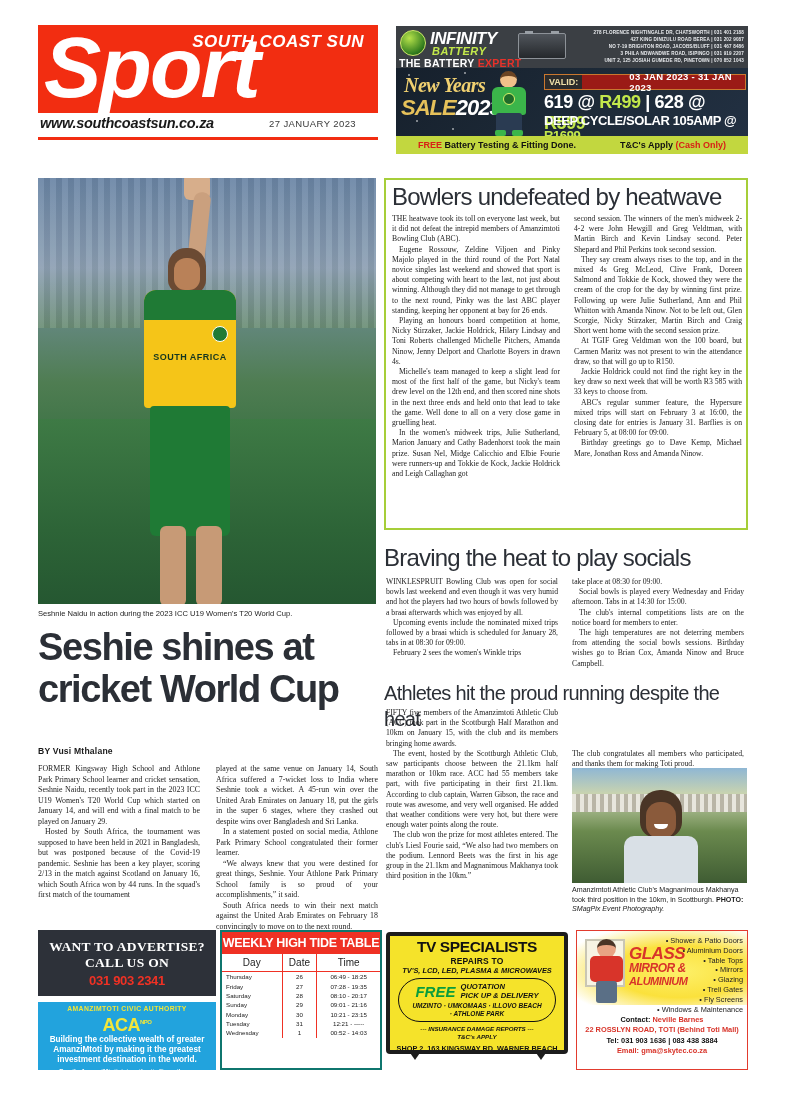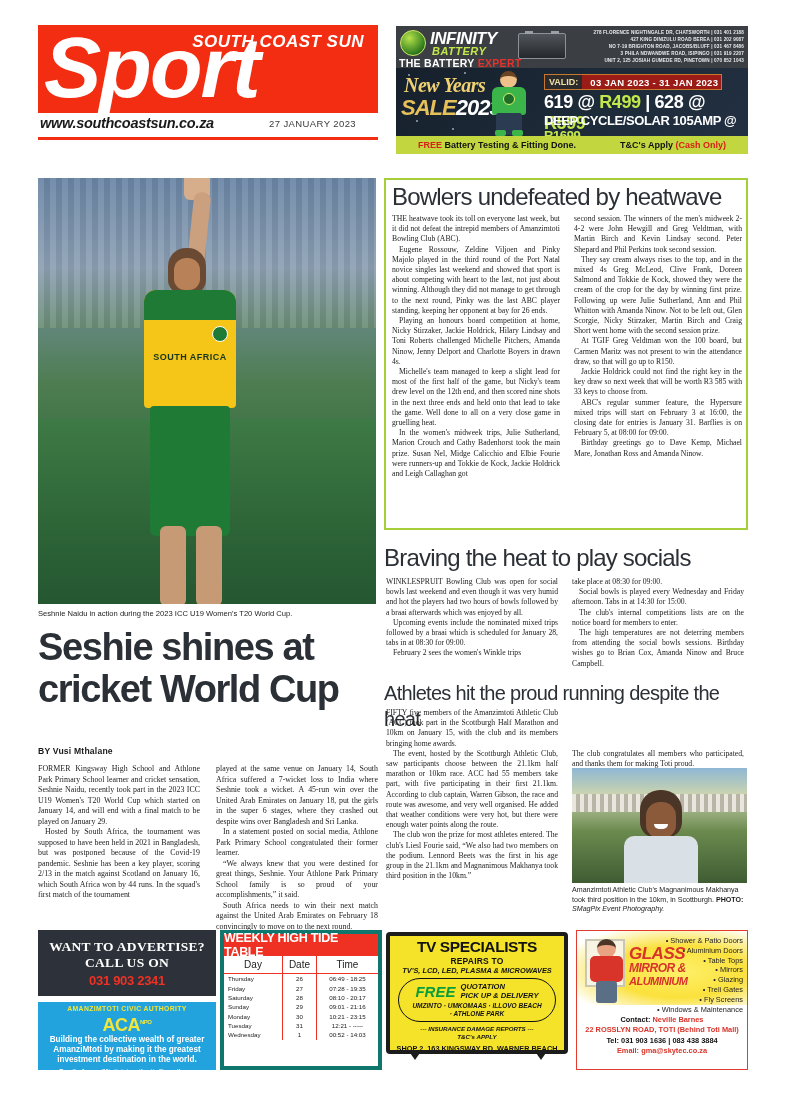--- a/index.html
+++ b/index.html
@@ -105,23 +105,23 @@
     position:absolute; left:88px; top:0px; width:52px; height:68px;
   }
   .ib-hero-head { position:absolute; left:16px; top:3px; width:17px; height:17px; border-radius:50%; background:#f0c08a; border-top:5px solid #6b4423; }
   .ib-hero-body { position:absolute; left:8px; top:19px; width:34px; height:28px; background:#3bb54a; border-radius:6px 6px 3px 3px; }
   .ib-hero-emb { position:absolute; left:19px; top:25px; width:12px; height:12px; border-radius:50%; background:#1f6b2a; border:1.5px solid #d8f36a; }
   .ib-hero-legs { position:absolute; left:12px; top:45px; width:26px; height:22px; background:#2a3b52; border-radius:3px; }
   .ib-hero-boot1 { position:absolute; left:11px; top:62px; width:11px; height:6px; background:#3bb54a; border-radius:2px; }
   .ib-hero-boot2 { position:absolute; left:28px; top:62px; width:11px; height:6px; background:#3bb54a; border-radius:2px; }
 
   .valid-box {
-    position:absolute; left:148px; top:6px; width:178px; height:16px;
+    position:absolute; left:148px; top:6px; width:202px; height:16px;
     background:#9b1b16; border:1px solid #c9772f;
-    display:flex; align-items:center;
+    display:flex; align-items:center;gap:39px;
   }
   .valid-lbl {
     font-family:"Liberation Sans", sans-serif; font-weight:bold; font-size:9px;
     color:#efe0a8; background:#2b2b2b; height:100%; display:flex; align-items:center; padding:0 4px;
   }
   .valid-val {
     font-family:"Liberation Sans", sans-serif; font-weight:bold; font-size:9.5px;
     color:#ffffff; padding-left:8px; letter-spacing:0.3px;
   }
   .price-line1 {
@@ -276,21 +276,21 @@
     background:#22a3dd; text-align:center; padding-top:3px;
   }
   .aca-top { font-family:"Liberation Sans", sans-serif; font-weight:bold; font-size:6.8px; color:#f2e63a; letter-spacing:0.4px; }
   .aca-logo { font-family:"Liberation Sans", sans-serif; font-weight:bold; font-size:18px; color:#f2e63a; line-height:20px; letter-spacing:-0.5px; }
   .aca-logo sup { font-size:6px; vertical-align:super; }
   .aca-body { font-family:"Liberation Sans", sans-serif; font-weight:bold; font-size:8.2px; line-height:10px; color:#ffffff; padding:0 4px; }
   .aca-mail { font-family:"Liberation Sans", sans-serif; font-weight:bold; font-size:6.2px; color:#ffffff; margin-top:2px; }
 
   .ad-tide {
     position:absolute; left:182px; top:0; width:162px; height:140px;
-    border:4px solid #0f766e; background:#fff;
+    border:2px solid #0f766e; background:#fff;
   }
   .tide-head {
     height:22px; background:#ef3124; color:#fff; display:flex; align-items:center; justify-content:center;
     font-family:"Liberation Sans", sans-serif; font-weight:bold; font-size:12.5px; letter-spacing:-0.3px;
   }
   .tide-table { width:100%; border-collapse:collapse; }
   .tide-table th {
     font-family:"Liberation Sans", sans-serif; font-weight:normal; font-size:10px; color:#222;
     padding:3px 0; border-bottom:1.5px solid #ef3124; border-right:1.5px solid #ef3124;
   }
@@ -460,21 +460,21 @@
   </div>
 
   <div class="bowl-box"></div>
   <div class="bowl-title">Bowlers undefeated by heatwave</div>
   <div class="bowl-body">
     <div class="bb-col bb-c1">
       <p class="first">THE heatwave took its toll on everyone last week, but it did not defeat the intrepid members of Amanzimtoti Bowling Club (ABC).</p>
       <p>Eugene Rossouw, Zeldine Viljoen and Pinky Majolo played in the third round of the Port Natal novice singles last weekend and showed that sport is about competing with heart to the last, not just about winning. Although they did not manage to get through to the next round, Pinky was the last ABC player standing, keeping her opponent at bay for 26 ends.</p>
       <p>Playing an honours board competition at home, Nicky Stirzaker, Jackie Holdrick, Hilary Lindsay and Toni Roberts challenged Michelle Pitchers, Amanda Ninow, Jenny Delport and Charlotte Boyers in drawn 4s.</p>
       <p>Michelle's team managed to keep a slight lead for most of the first half of the game, but Nicky's team drew level on the 12th end, and then scored nine shots in the next three ends and held onto that lead to take the game. Well done to all on a very close game in gruelling heat.</p>
-      <p>In the women's midweek trips, Julie Sutherland, Marion Crouch and Cathy Badenhorst took the main prize. Susan Nel, Midge Calicchio and Elbie Fourie were runners-up and Tokkie de Kock, Jackie Holdrick and Leigh Callaghan got</p>
+      <p>In the women's midweek trips, Julie Sutherland, Marion January and Cathy Badenhorst took the main prize. Susan Nel, Midge Calicchio and Elbie Fourie were runners-up and Tokkie de Kock, Jackie Holdrick and Leigh Callaghan got</p>
     </div>
     <div class="bb-col bb-c2">
       <p class="first">second session. The winners of the men's midweek 2-4-2 were John Hewgill and Greg Veldtman, with Martin Birch and Kevin Lindsay second. Peter Shepard and Phil Perkins took second session.</p>
       <p>They say cream always rises to the top, and in the mixed 4s Greg McLeod, Clive Frank, Doreen Salmond and Tokkie de Kock, showed they were the cream of the crop for the day by winning first prize. Following up were Julie Sutherland, Ann and Phil Whitton with Amanda Ninow. Not to be left out, Glen Scorgie, Nicky Stirzaker, Martin Birch and Craig Short went home with the second session prize.</p>
       <p>At TGIF Greg Veldtman won the 100 board, but Carmen Maritz was not present to win the attendance draw, so that will go up to R150.</p>
       <p>Jackie Holdrick could not find the right key in the key draw so next week that will be worth R3 585 with 33 keys to choose from.</p>
       <p>ABC's regular summer feature, the Hypersure mixed trips will start on February 3 at 16:00, the closing date for entries is January 31. Barflies is on February 5, at 08:00 for 09:00.</p>
       <p>Birthday greetings go to Dave Kemp, Michael Mare, Jonathan Ross and Amanda Ninow.</p>
     </div>
   </div>

